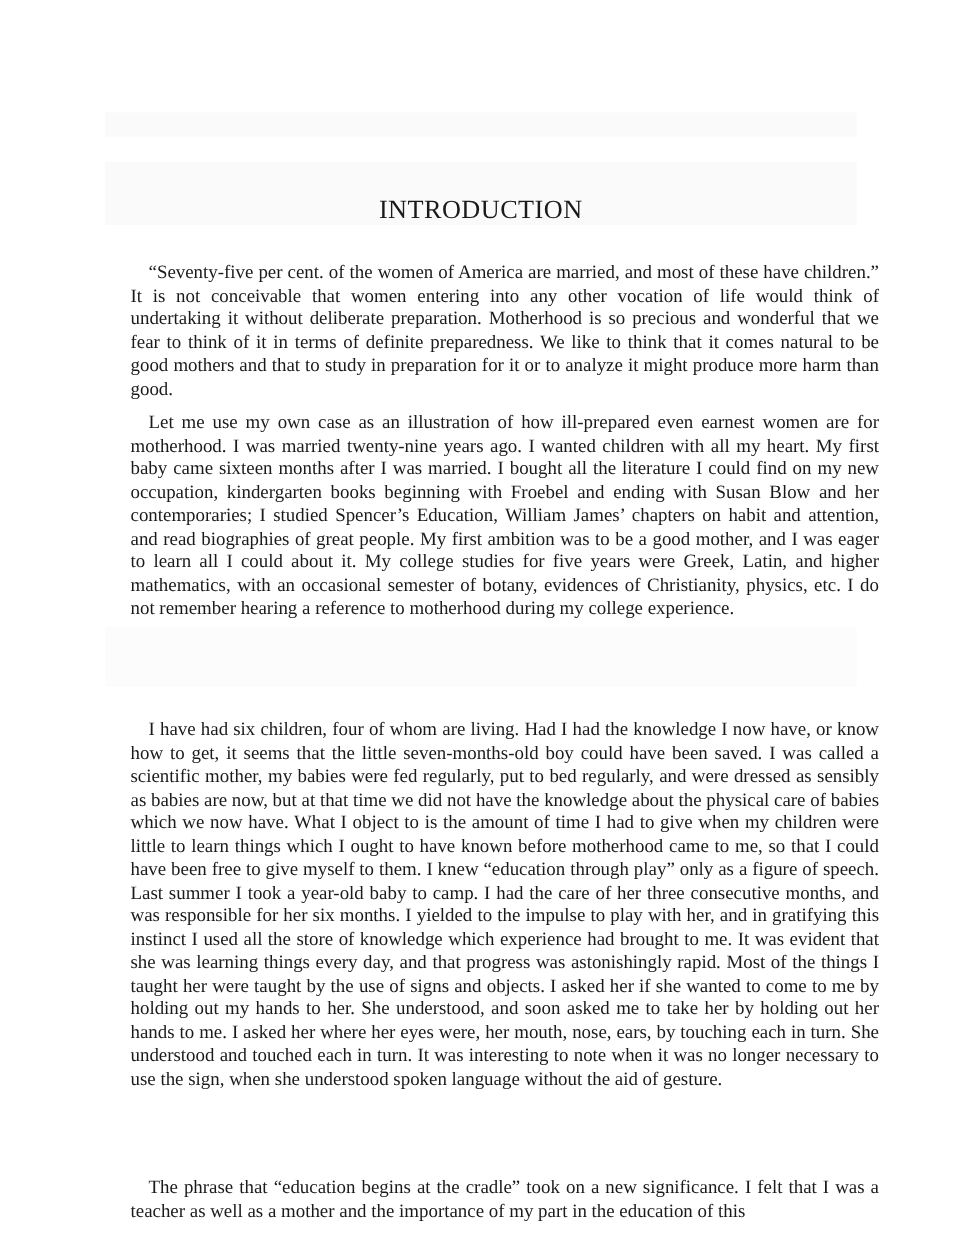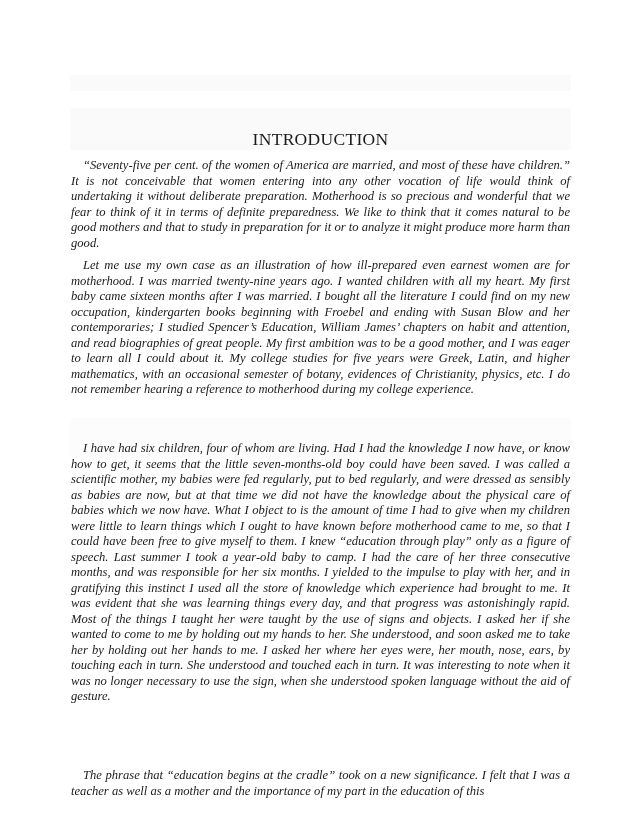--- a/index.html
+++ b/index.html
@@ -39,31 +39,30 @@
       font-size: 17.5px;
       letter-spacing: 0.3px;
       line-height: 20px;
       margin: 0;
       font-weight: normal;
     }
     .para {
       position: absolute;
       left: 0;
       width: 499px;
-      margin: 0;
+      margin: 16px;
       font-size: 12.6px;
       line-height: 15.5px;
       text-align: justify;
       text-indent: 12px;
       hyphens: none;
-      font-style: italic;
     }
     .p1 { top: 158px; }
     .p2 { top: 258px; }
-    .p3 { top: 441px; }
+    .p3 { top: 463px; }
     .p4 { top: 768px; }
   </style>
 </head>
 <body>
 
 <div class="band band-1"></div>
 <div class="band band-2"></div>
 <div class="band band-3"></div>
 
 <div class="page">

